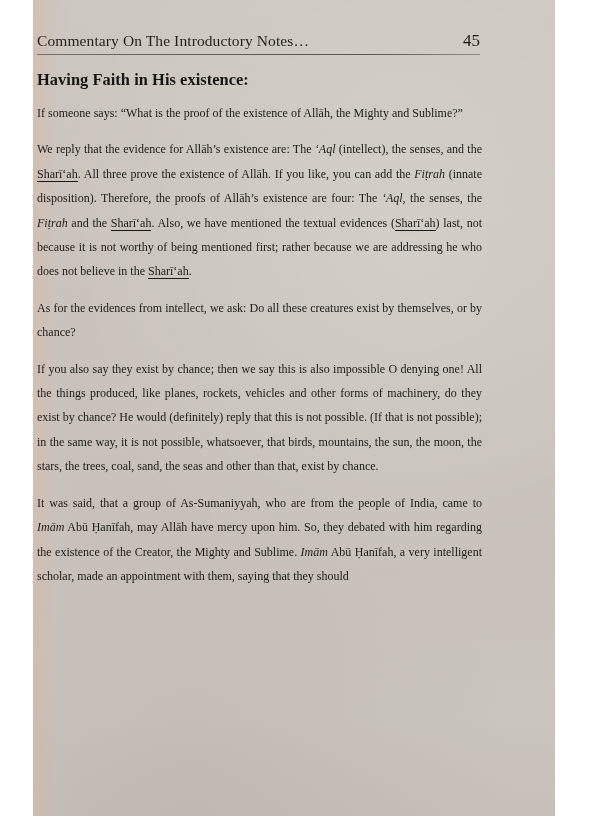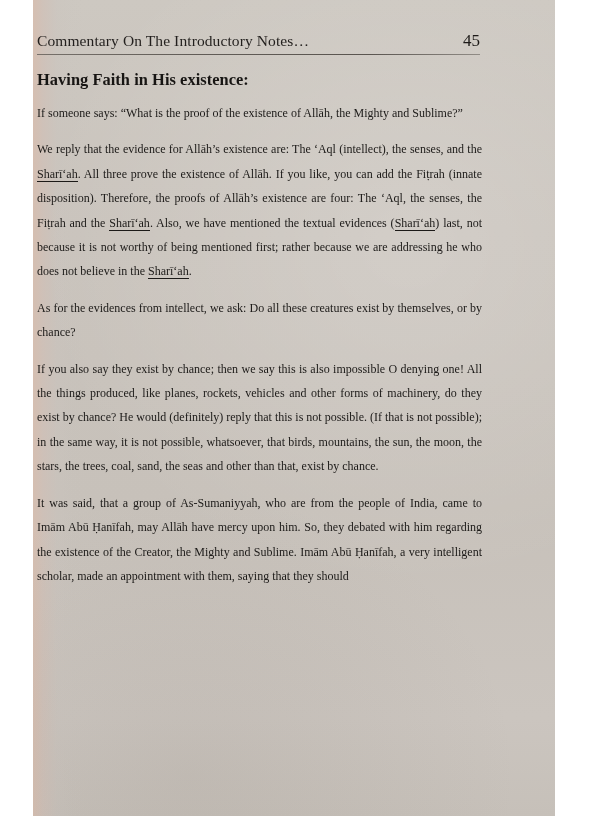--- a/index.html
+++ b/index.html
@@ -103,21 +103,21 @@
   p.para {
     font-size: 12px;
     line-height: 24.4px;
     margin: 0 0 12px 0;
     text-align: justify;
     text-justify: inter-word;
     hyphens: none;
     color: #1c1a18;
   }
   p.para:last-child { margin-bottom: 0; }
-  .it { }
+  .it { font-style: italic; }
   .it-u {
     border-bottom: 1px solid currentColor;
     padding-bottom: 0px;
   }
 </style>
 </head>
 <body>
 
 <div id="page-photo">
   <div id="paper-grain"></div>

